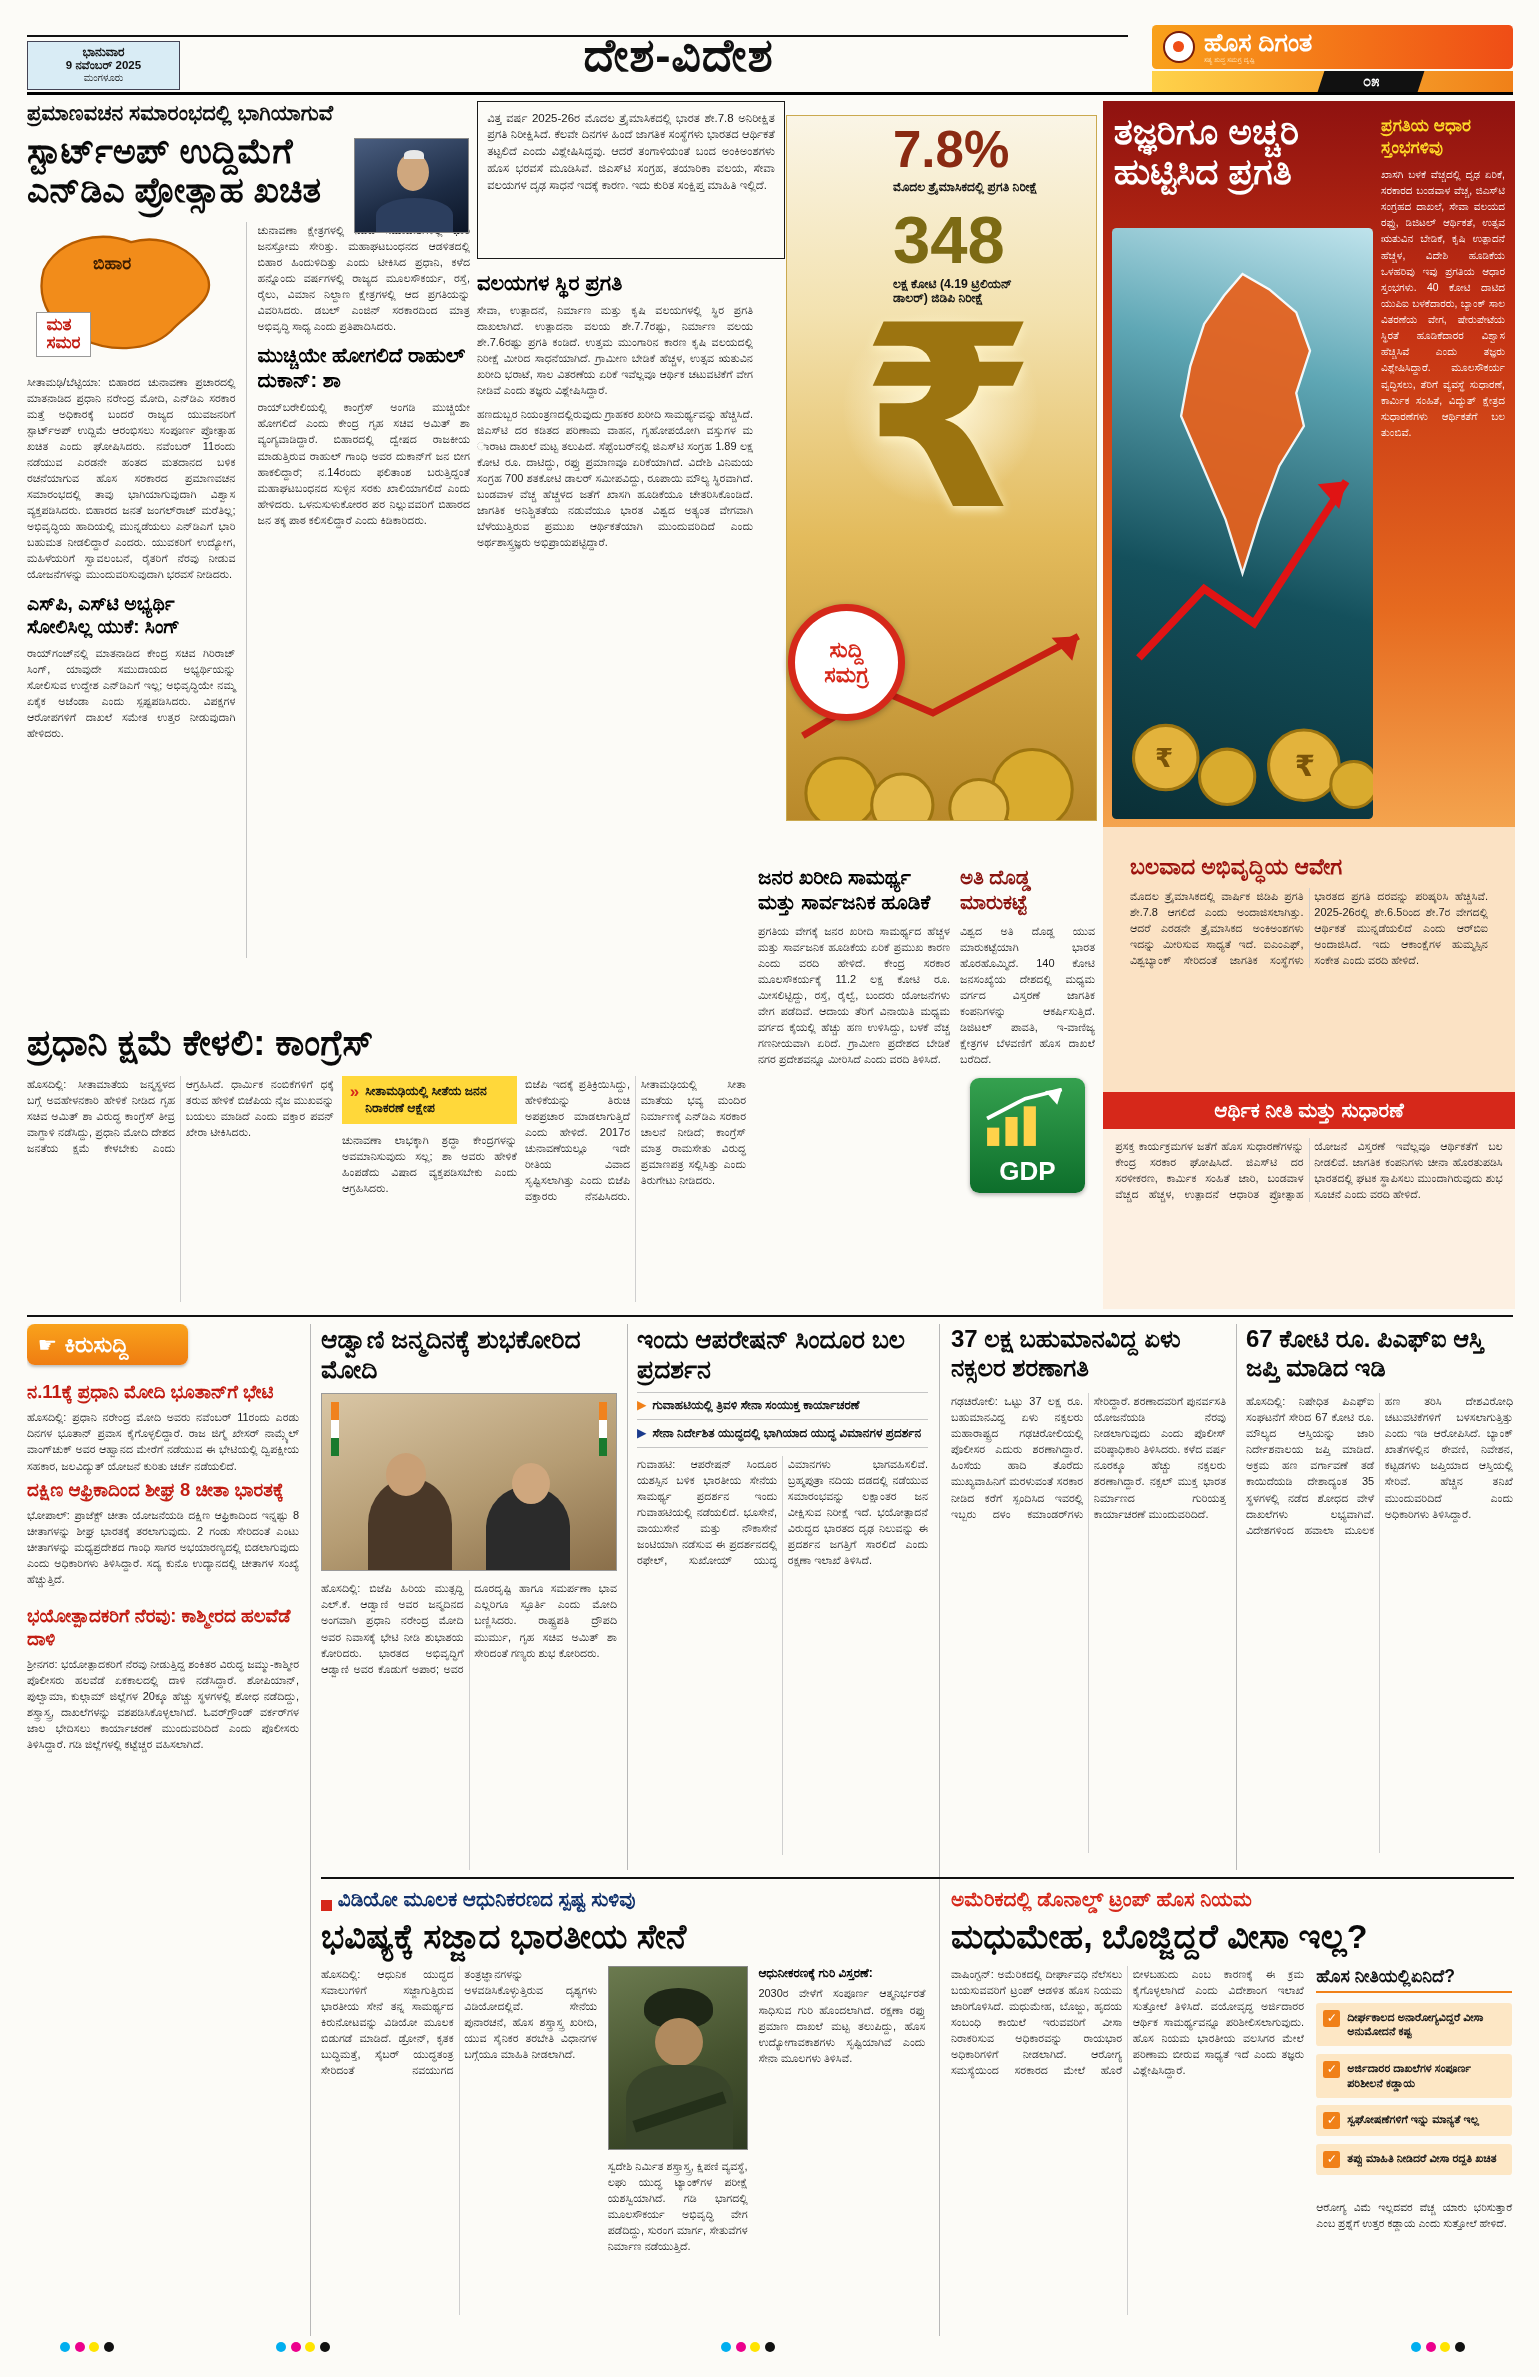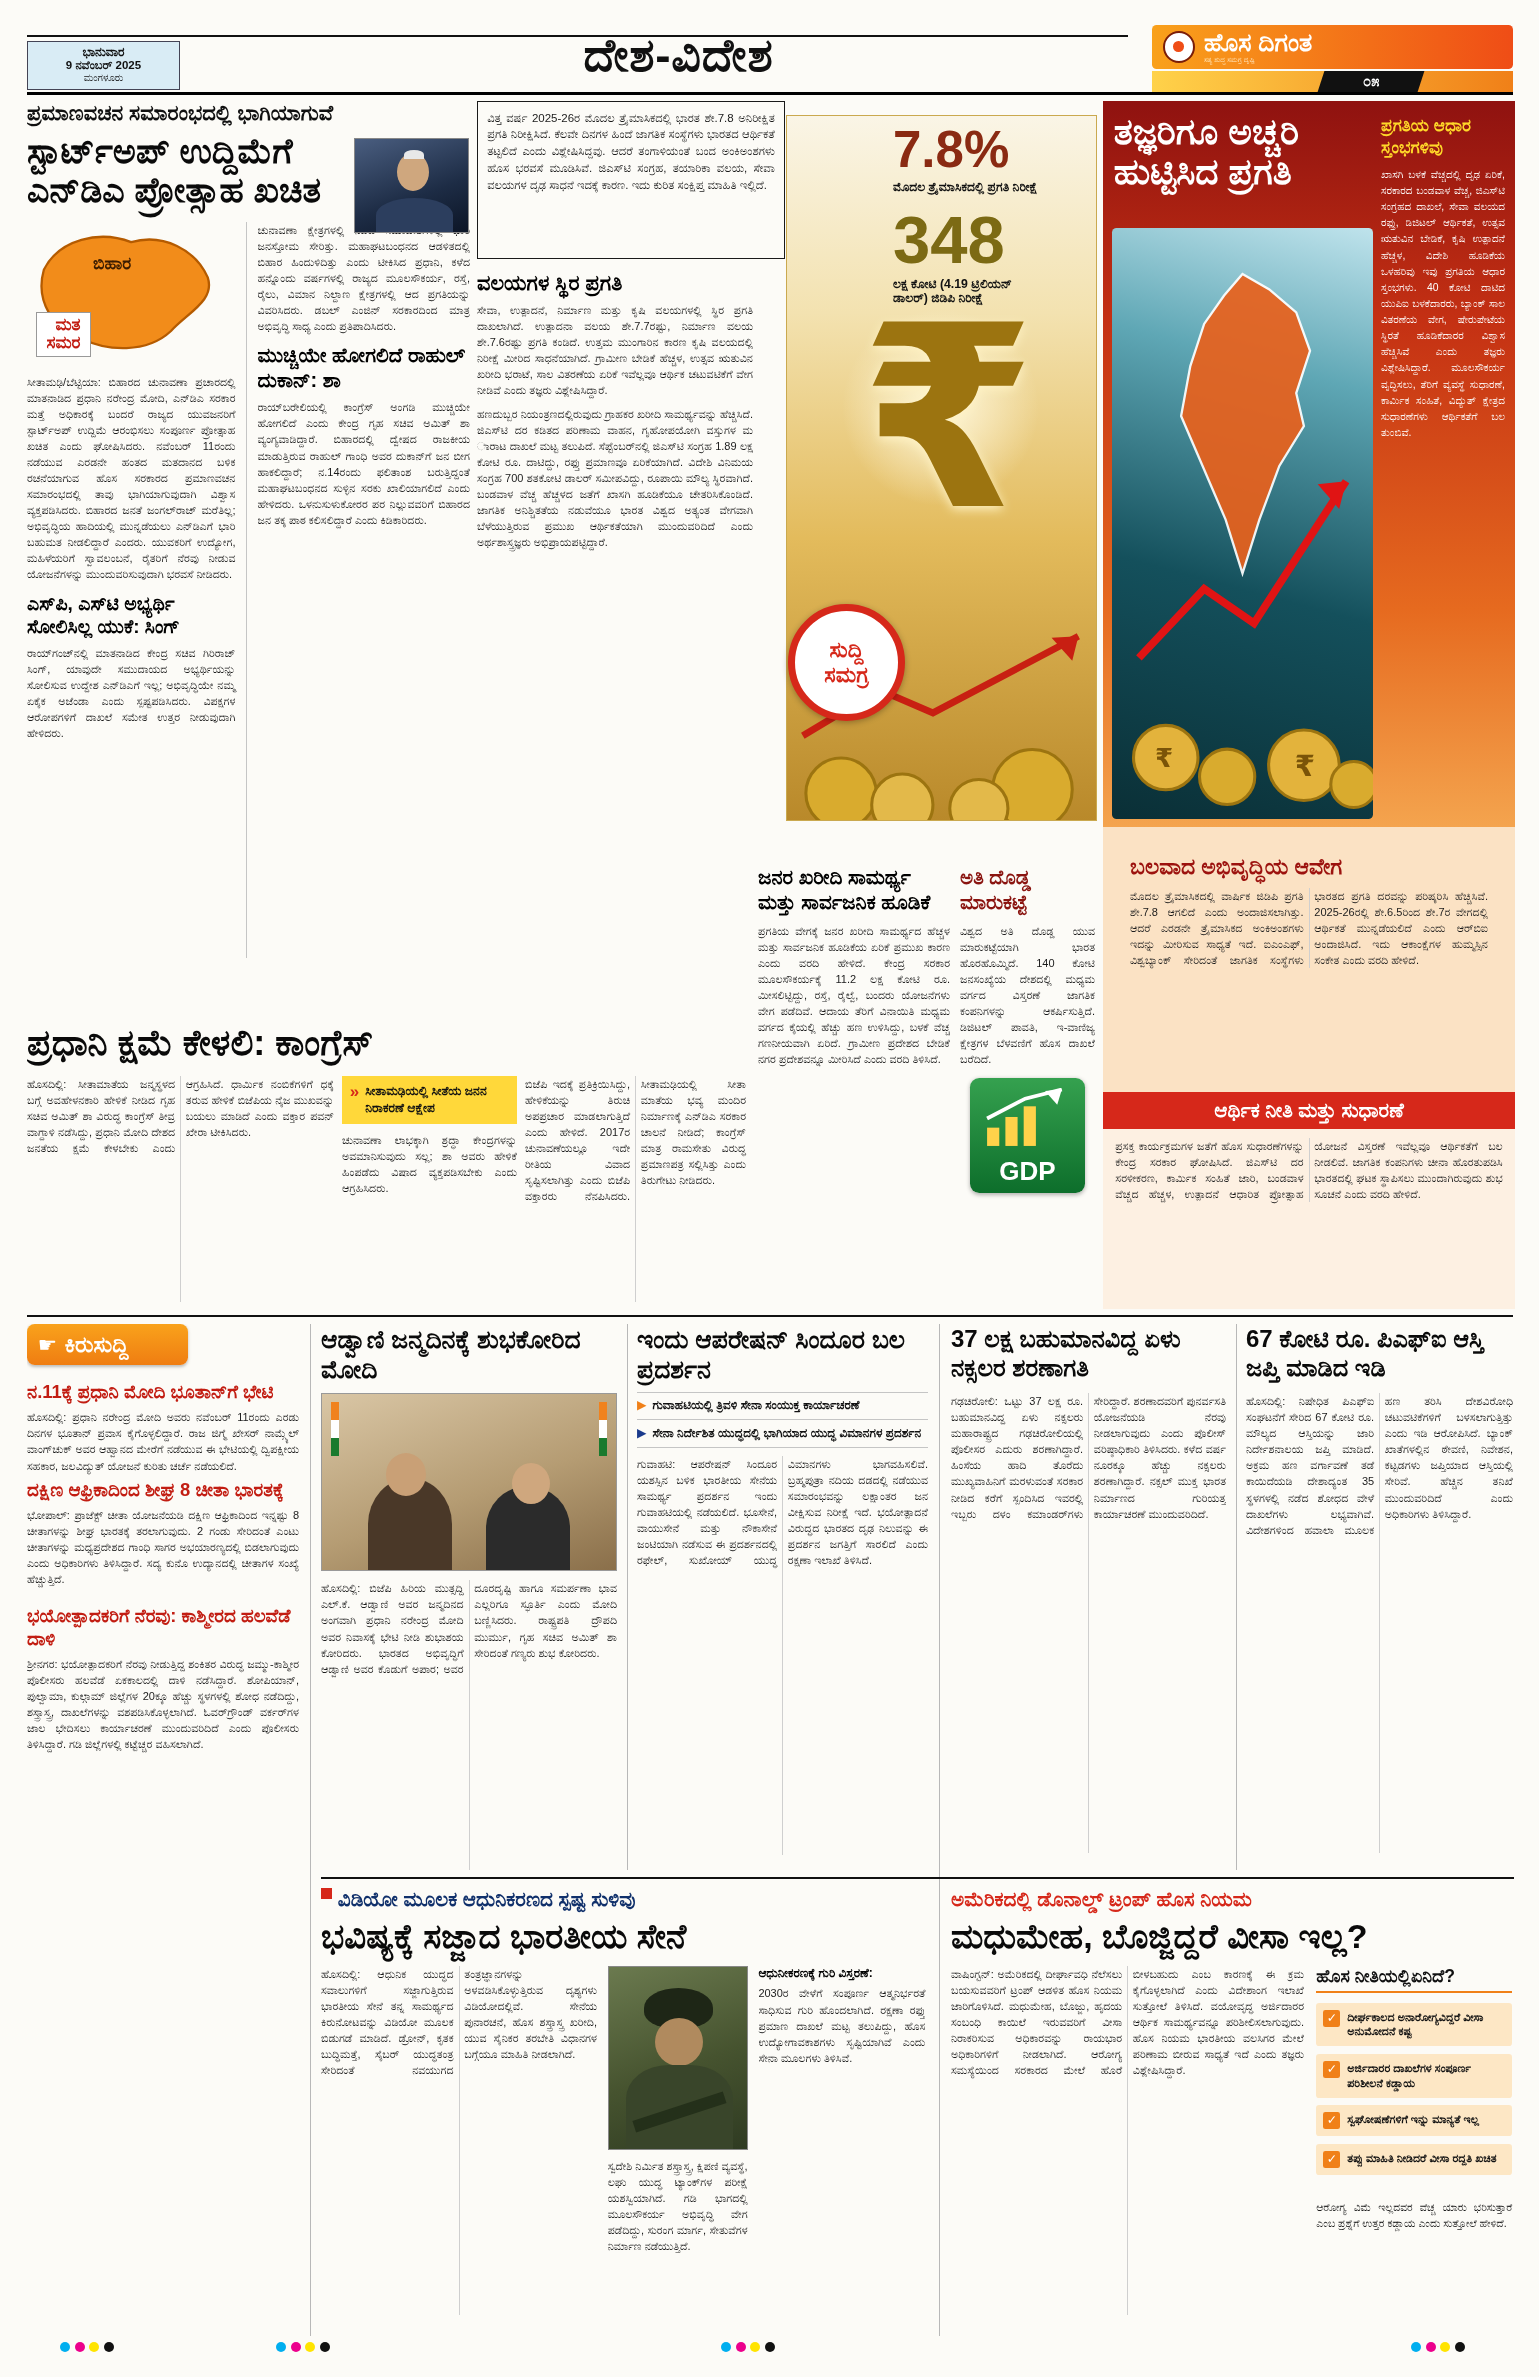--- a/index.html
+++ b/index.html
@@ -57,21 +57,21 @@
       <div style="position:absolute;left:21.5px;bottom:0;width:77px;height:34px;border-radius:50% 50% 0 0;background:#2c3e5e"></div>
       <div style="position:absolute;left:49px;top:10.7px;width:20px;height:9.2px;border-radius:50% 50% 0 0;background:#e8e8e8"></div>
     </div>
     <div style="display:flex;gap:10.7px;margin-top:12.3px;height:736px">
       <div style="width:212px">
         <div style="position:relative;width:193px;height:146px;margin-bottom:6.1px">
           <svg width="193" height="146" viewBox="0 0 252 190">
             <path d="M22,62 C42,22 95,10 136,26 C178,14 220,36 236,72 C246,102 210,118 188,142 C156,172 104,168 72,152 C36,142 10,104 22,62 Z" fill="#f28c1a" stroke="#b55b00" stroke-width="3"></path>
           </svg>
           <div style="position:absolute;left:66px;top:32px;font-size:17px;font-weight:bold;color:#3a1c00">ಬಿಹಾರ</div>
-          <div style="position:absolute;left:9.2px;bottom:10.7px;background:#fff;border:0.8px solid #999;padding:3.1px 9.2px;text-align:right">
+          <div style="position:absolute;left:9.2px;bottom:10.7px;background:#fff;border:0.8px solid #999;padding:3.1px 9.2px;text-align:left">
             <div style="color:#c21d12;font-weight:bold;font-size:17px;line-height:1.1">ಮತ</div>
             <div style="color:#c21d12;font-weight:bold;font-size:17px;line-height:1.1">ಸಮರ</div>
           </div>
         </div>
         <div class="bd">ಸೀತಾಮಢಿ/ಬೆಟ್ಟಿಯಾ: ಬಿಹಾರದ ಚುನಾವಣಾ ಪ್ರಚಾರದಲ್ಲಿ ಮಾತನಾಡಿದ ಪ್ರಧಾನಿ ನರೇಂದ್ರ ಮೋದಿ, ಎನ್‌ಡಿಎ ಸರಕಾರ ಮತ್ತೆ ಅಧಿಕಾರಕ್ಕೆ ಬಂದರೆ ರಾಜ್ಯದ ಯುವಜನರಿಗೆ ಸ್ಟಾರ್ಟ್‌ಅಪ್ ಉದ್ದಿಮೆ ಆರಂಭಿಸಲು ಸಂಪೂರ್ಣ ಪ್ರೋತ್ಸಾಹ ಖಚಿತ ಎಂದು ಘೋಷಿಸಿದರು. ನವೆಂಬರ್ 11ರಂದು ನಡೆಯುವ ಎರಡನೇ ಹಂತದ ಮತದಾನದ ಬಳಿಕ ರಚನೆಯಾಗುವ ಹೊಸ ಸರಕಾರದ ಪ್ರಮಾಣವಚನ ಸಮಾರಂಭದಲ್ಲಿ ತಾವು ಭಾಗಿಯಾಗುವುದಾಗಿ ವಿಶ್ವಾಸ ವ್ಯಕ್ತಪಡಿಸಿದರು. ಬಿಹಾರದ ಜನತೆ ಜಂಗಲ್‌ರಾಜ್ ಮರೆತಿಲ್ಲ; ಅಭಿವೃದ್ಧಿಯ ಹಾದಿಯಲ್ಲಿ ಮುನ್ನಡೆಯಲು ಎನ್‌ಡಿಎಗೆ ಭಾರಿ ಬಹುಮತ ನೀಡಲಿದ್ದಾರೆ ಎಂದರು. ಯುವಕರಿಗೆ ಉದ್ಯೋಗ, ಮಹಿಳೆಯರಿಗೆ ಸ್ವಾವಲಂಬನೆ, ರೈತರಿಗೆ ನೆರವು ನೀಡುವ ಯೋಜನೆಗಳನ್ನು ಮುಂದುವರಿಸುವುದಾಗಿ ಭರವಸೆ ನೀಡಿದರು.</div>
         <div class="sub" style="font-size:19px;margin:9.2px 0 6.1px">ಎಸ್‌ಪಿ, ಎಸ್‌ಟಿ ಅಭ್ಯರ್ಥಿ ಸೋಲಿಸಿಲ್ಲ ಯುಕೆ: ಸಿಂಗ್</div>
         <div class="bd">ರಾಯ್‌ಗಂಜ್‌ನಲ್ಲಿ ಮಾತನಾಡಿದ ಕೇಂದ್ರ ಸಚಿವ ಗಿರಿರಾಜ್ ಸಿಂಗ್, ಯಾವುದೇ ಸಮುದಾಯದ ಅಭ್ಯರ್ಥಿಯನ್ನು ಸೋಲಿಸುವ ಉದ್ದೇಶ ಎನ್‌ಡಿಎಗೆ ಇಲ್ಲ; ಅಭಿವೃದ್ಧಿಯೇ ನಮ್ಮ ಏಕೈಕ ಅಜೆಂಡಾ ಎಂದು ಸ್ಪಷ್ಟಪಡಿಸಿದರು. ವಿಪಕ್ಷಗಳ ಆರೋಪಗಳಿಗೆ ದಾಖಲೆ ಸಮೇತ ಉತ್ತರ ನೀಡುವುದಾಗಿ ಹೇಳಿದರು.</div>
       </div>
       <div class="vrule" style="position:static;width:0.8px;background:#c5c5c5"></div>
       <div style="width:216px">
@@ -239,21 +239,21 @@
     <div class="hdl" style="font-size:24px;line-height:1.22">37 ಲಕ್ಷ ಬಹುಮಾನವಿದ್ದ ಏಳು ನಕ್ಸಲರ ಶರಣಾಗತಿ</div>
     <div class="bd c2" style="margin-top:10.7px;height:460px">ಗಢಚಿರೋಲಿ: ಒಟ್ಟು 37 ಲಕ್ಷ ರೂ. ಬಹುಮಾನವಿದ್ದ ಏಳು ನಕ್ಸಲರು ಮಹಾರಾಷ್ಟ್ರದ ಗಢಚಿರೋಲಿಯಲ್ಲಿ ಪೊಲೀಸರ ಎದುರು ಶರಣಾಗಿದ್ದಾರೆ. ಹಿಂಸೆಯ ಹಾದಿ ತೊರೆದು ಮುಖ್ಯವಾಹಿನಿಗೆ ಮರಳುವಂತೆ ಸರಕಾರ ನೀಡಿದ ಕರೆಗೆ ಸ್ಪಂದಿಸಿದ ಇವರಲ್ಲಿ ಇಬ್ಬರು ದಳಂ ಕಮಾಂಡರ್‌ಗಳು ಸೇರಿದ್ದಾರೆ. ಶರಣಾದವರಿಗೆ ಪುನರ್ವಸತಿ ಯೋಜನೆಯಡಿ ನೆರವು ನೀಡಲಾಗುವುದು ಎಂದು ಪೊಲೀಸ್ ವರಿಷ್ಠಾಧಿಕಾರಿ ತಿಳಿಸಿದರು. ಕಳೆದ ವರ್ಷ ನೂರಕ್ಕೂ ಹೆಚ್ಚು ನಕ್ಸಲರು ಶರಣಾಗಿದ್ದಾರೆ. ನಕ್ಸಲ್ ಮುಕ್ತ ಭಾರತ ನಿರ್ಮಾಣದ ಗುರಿಯತ್ತ ಕಾರ್ಯಾಚರಣೆ ಮುಂದುವರಿದಿದೆ.</div>
   </div>
 
   <div class="abs ovh" style="left:1246px;top:1324px;width:267px;height:546px">
     <div class="hdl" style="font-size:24px;line-height:1.22">67 ಕೋಟಿ ರೂ. ಪಿಎಫ್‌ಐ ಆಸ್ತಿ ಜಪ್ತಿ ಮಾಡಿದ ಇಡಿ</div>
     <div class="bd c2" style="margin-top:10.7px;height:460px">ಹೊಸದಿಲ್ಲಿ: ನಿಷೇಧಿತ ಪಿಎಫ್‌ಐ ಸಂಘಟನೆಗೆ ಸೇರಿದ 67 ಕೋಟಿ ರೂ. ಮೌಲ್ಯದ ಆಸ್ತಿಯನ್ನು ಜಾರಿ ನಿರ್ದೇಶನಾಲಯ ಜಪ್ತಿ ಮಾಡಿದೆ. ಅಕ್ರಮ ಹಣ ವರ್ಗಾವಣೆ ತಡೆ ಕಾಯಿದೆಯಡಿ ದೇಶಾದ್ಯಂತ 35 ಸ್ಥಳಗಳಲ್ಲಿ ನಡೆದ ಶೋಧದ ವೇಳೆ ದಾಖಲೆಗಳು ಲಭ್ಯವಾಗಿವೆ. ವಿದೇಶಗಳಿಂದ ಹವಾಲಾ ಮೂಲಕ ಹಣ ತರಿಸಿ ದೇಶವಿರೋಧಿ ಚಟುವಟಿಕೆಗಳಿಗೆ ಬಳಸಲಾಗುತ್ತಿತ್ತು ಎಂದು ಇಡಿ ಆರೋಪಿಸಿದೆ. ಬ್ಯಾಂಕ್ ಖಾತೆಗಳಲ್ಲಿನ ಠೇವಣಿ, ನಿವೇಶನ, ಕಟ್ಟಡಗಳು ಜಪ್ತಿಯಾದ ಆಸ್ತಿಯಲ್ಲಿ ಸೇರಿವೆ. ಹೆಚ್ಚಿನ ತನಿಖೆ ಮುಂದುವರಿದಿದೆ ಎಂದು ಅಧಿಕಾರಿಗಳು ತಿಳಿಸಿದ್ದಾರೆ.</div>
   </div>
 
   <div class="abs ovh" style="left:321px;top:1888px;width:606px;height:448px">
-    <div class="kick" style="font-size:20px;color:#10306b;display:flex;align-items:flex-start;gap:6.1px">
+    <div class="kick" style="font-size:20px;color:#10306b;display:flex;align-items:flex-end;gap:6.1px">
       <span style="width:10.7px;height:10.7px;background:#d6281a;display:inline-block"></span>
       <span>ವಿಡಿಯೋ ಮೂಲಕ ಆಧುನಿಕರಣದ ಸ್ಪಷ್ಟ ಸುಳಿವು</span>
     </div>
     <div class="hdl" style="font-size:34px;margin-top:6.1px">ಭವಿಷ್ಯಕ್ಕೆ ಸಜ್ಜಾದ ಭಾರತೀಯ ಸೇನೆ</div>
     <div style="display:flex;gap:10.7px;margin-top:10.7px;height:349px">
       <div class="bd c2" style="width:276px">ಹೊಸದಿಲ್ಲಿ: ಆಧುನಿಕ ಯುದ್ಧದ ಸವಾಲುಗಳಿಗೆ ಸಜ್ಜಾಗುತ್ತಿರುವ ಭಾರತೀಯ ಸೇನೆ ತನ್ನ ಸಾಮರ್ಥ್ಯದ ಕಿರುನೋಟವನ್ನು ವಿಡಿಯೋ ಮೂಲಕ ಬಿಡುಗಡೆ ಮಾಡಿದೆ. ಡ್ರೋನ್, ಕೃತಕ ಬುದ್ಧಿಮತ್ತೆ, ಸೈಬರ್ ಯುದ್ಧತಂತ್ರ ಸೇರಿದಂತೆ ನವಯುಗದ ತಂತ್ರಜ್ಞಾನಗಳನ್ನು ಅಳವಡಿಸಿಕೊಳ್ಳುತ್ತಿರುವ ದೃಶ್ಯಗಳು ವಿಡಿಯೋದಲ್ಲಿವೆ. ಸೇನೆಯ ಪುನಾರಚನೆ, ಹೊಸ ಶಸ್ತ್ರಾಸ್ತ್ರ ಖರೀದಿ, ಯುವ ಸೈನಿಕರ ತರಬೇತಿ ವಿಧಾನಗಳ ಬಗ್ಗೆಯೂ ಮಾಹಿತಿ ನೀಡಲಾಗಿದೆ.</div>
       <div style="width:140px">
         <div style="position:relative;width:140px;height:184px;background:linear-gradient(160deg,#6b7a4f 0%,#46532f 55%,#2f3b22 100%);border:0.8px solid #888;overflow:hidden">
           <div style="position:absolute;left:35px;top:21.5px;width:69px;height:40px;border-radius:50% 50% 40% 40%;background:#1e2616"></div>
           <div style="position:absolute;left:46px;top:51px;width:48px;height:48px;border-radius:50%;background:#b08a5e"></div>

